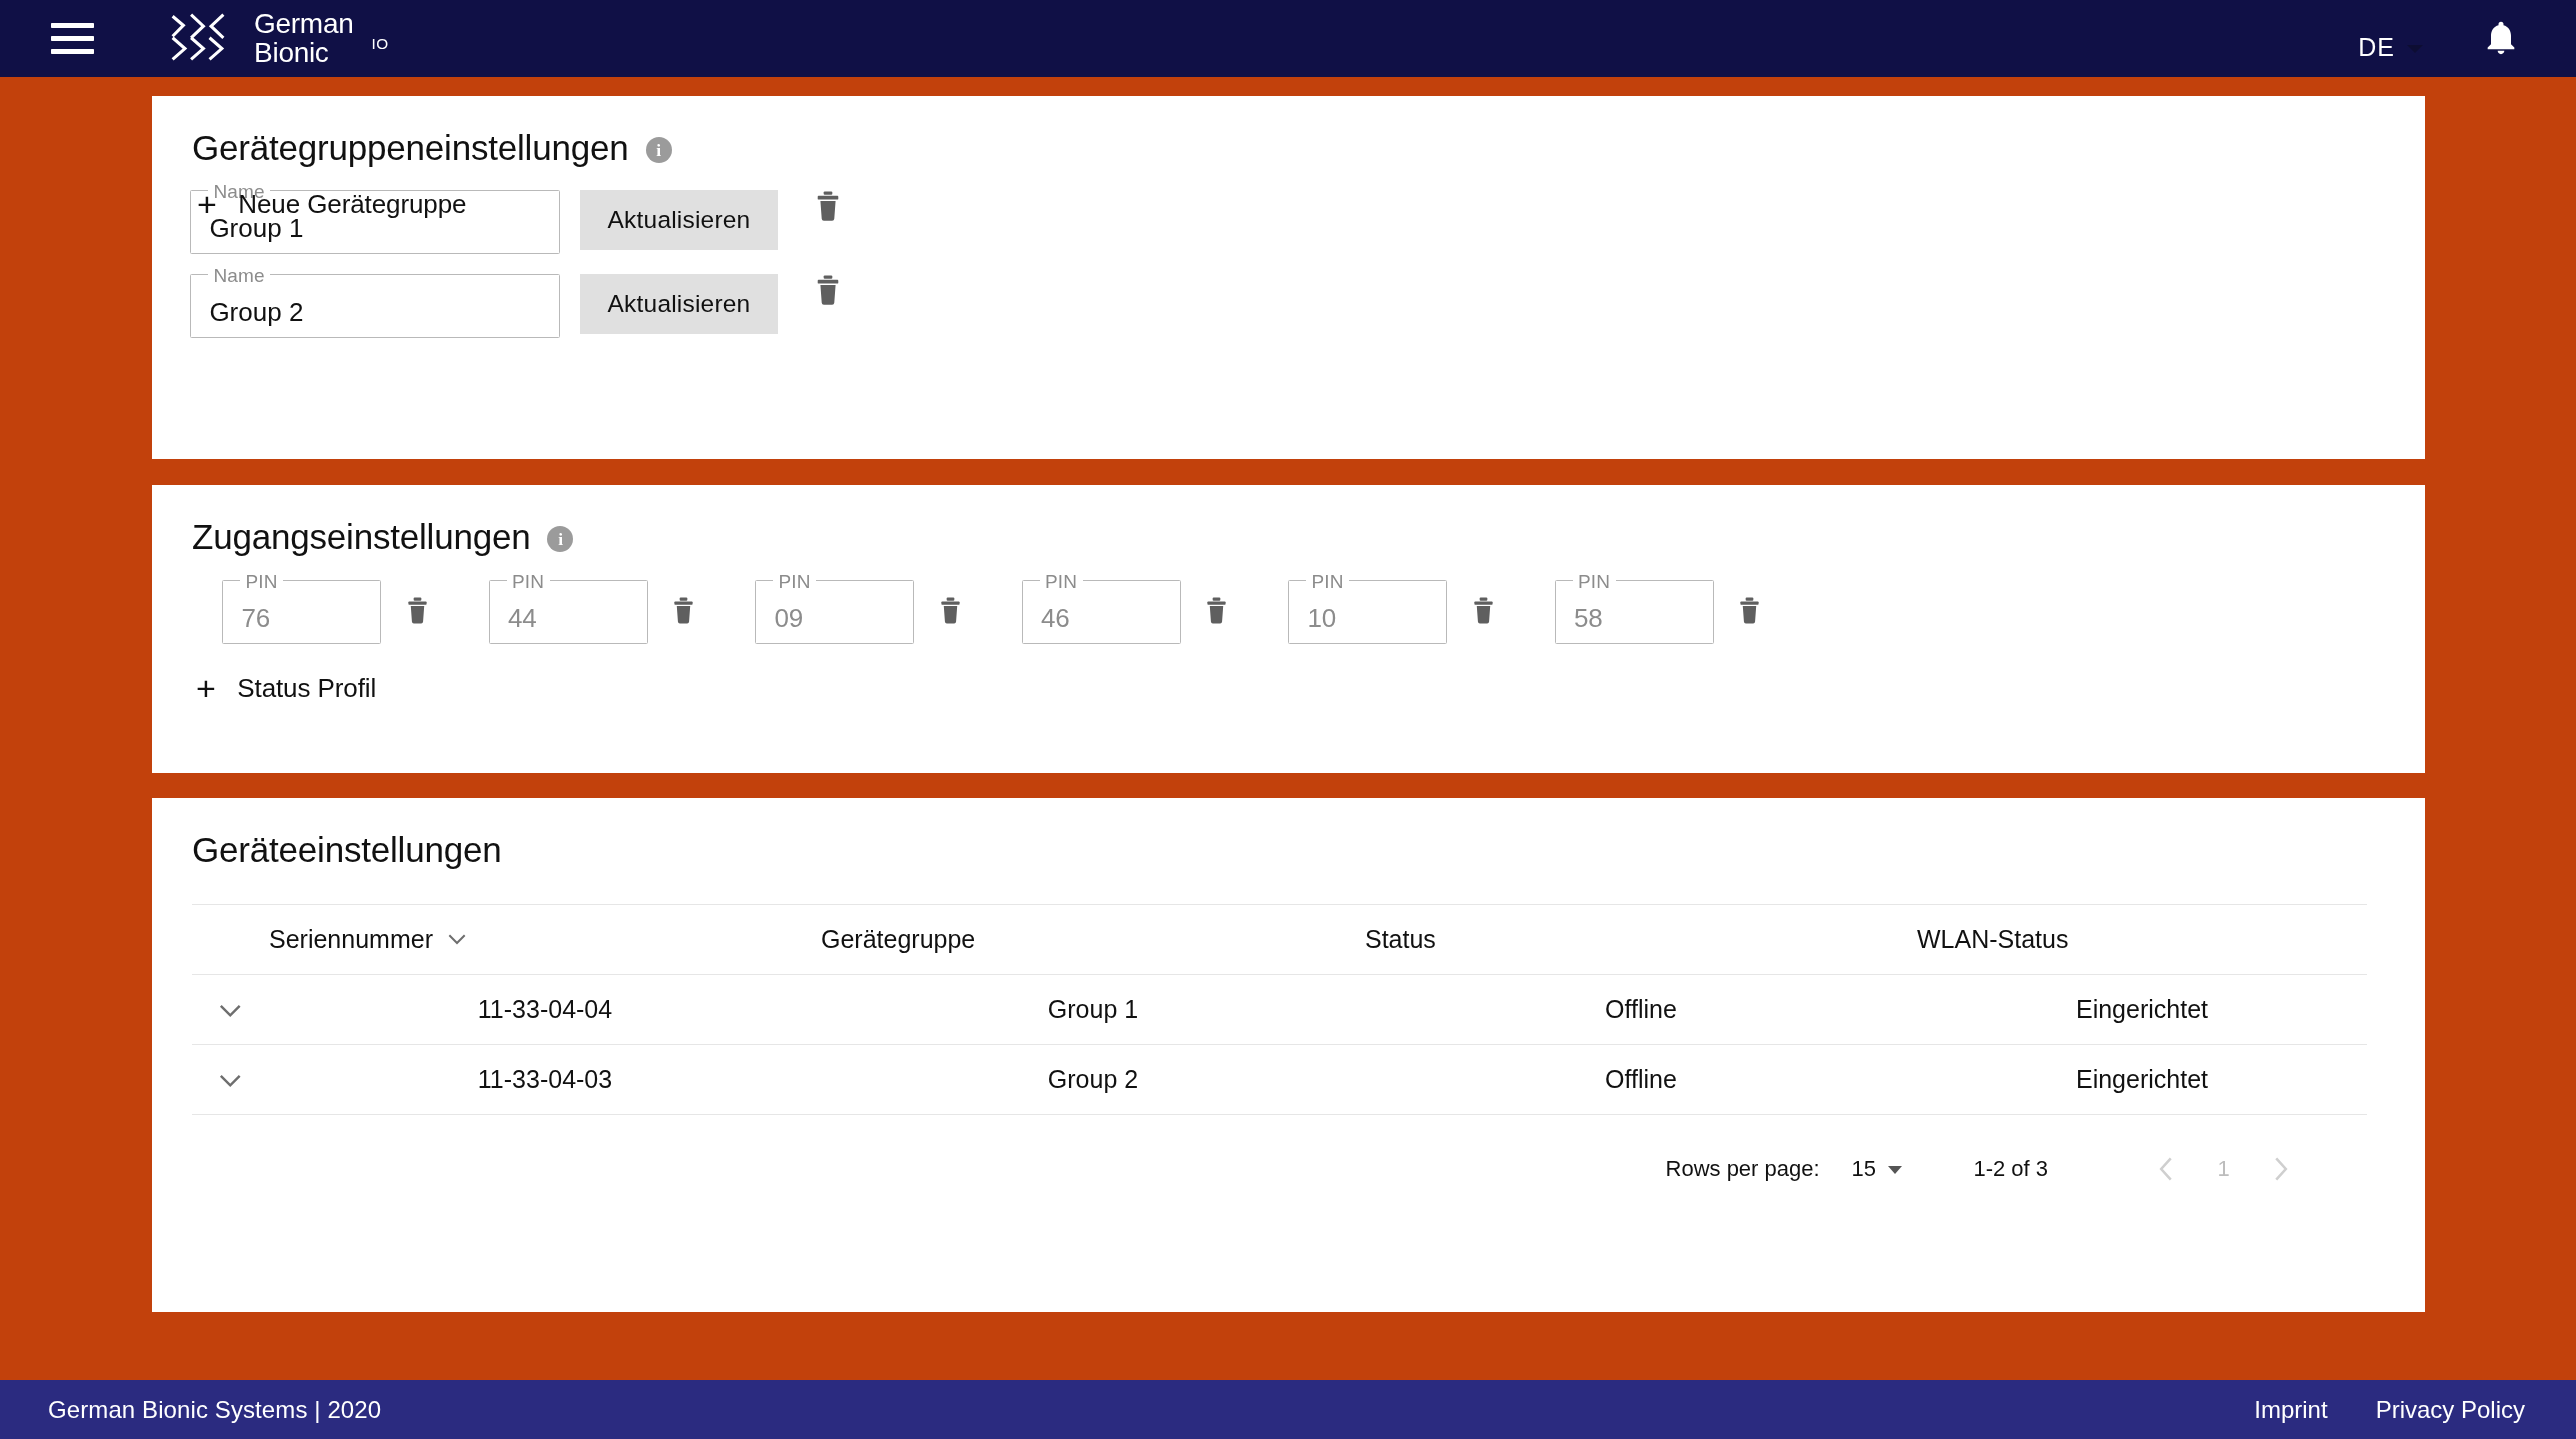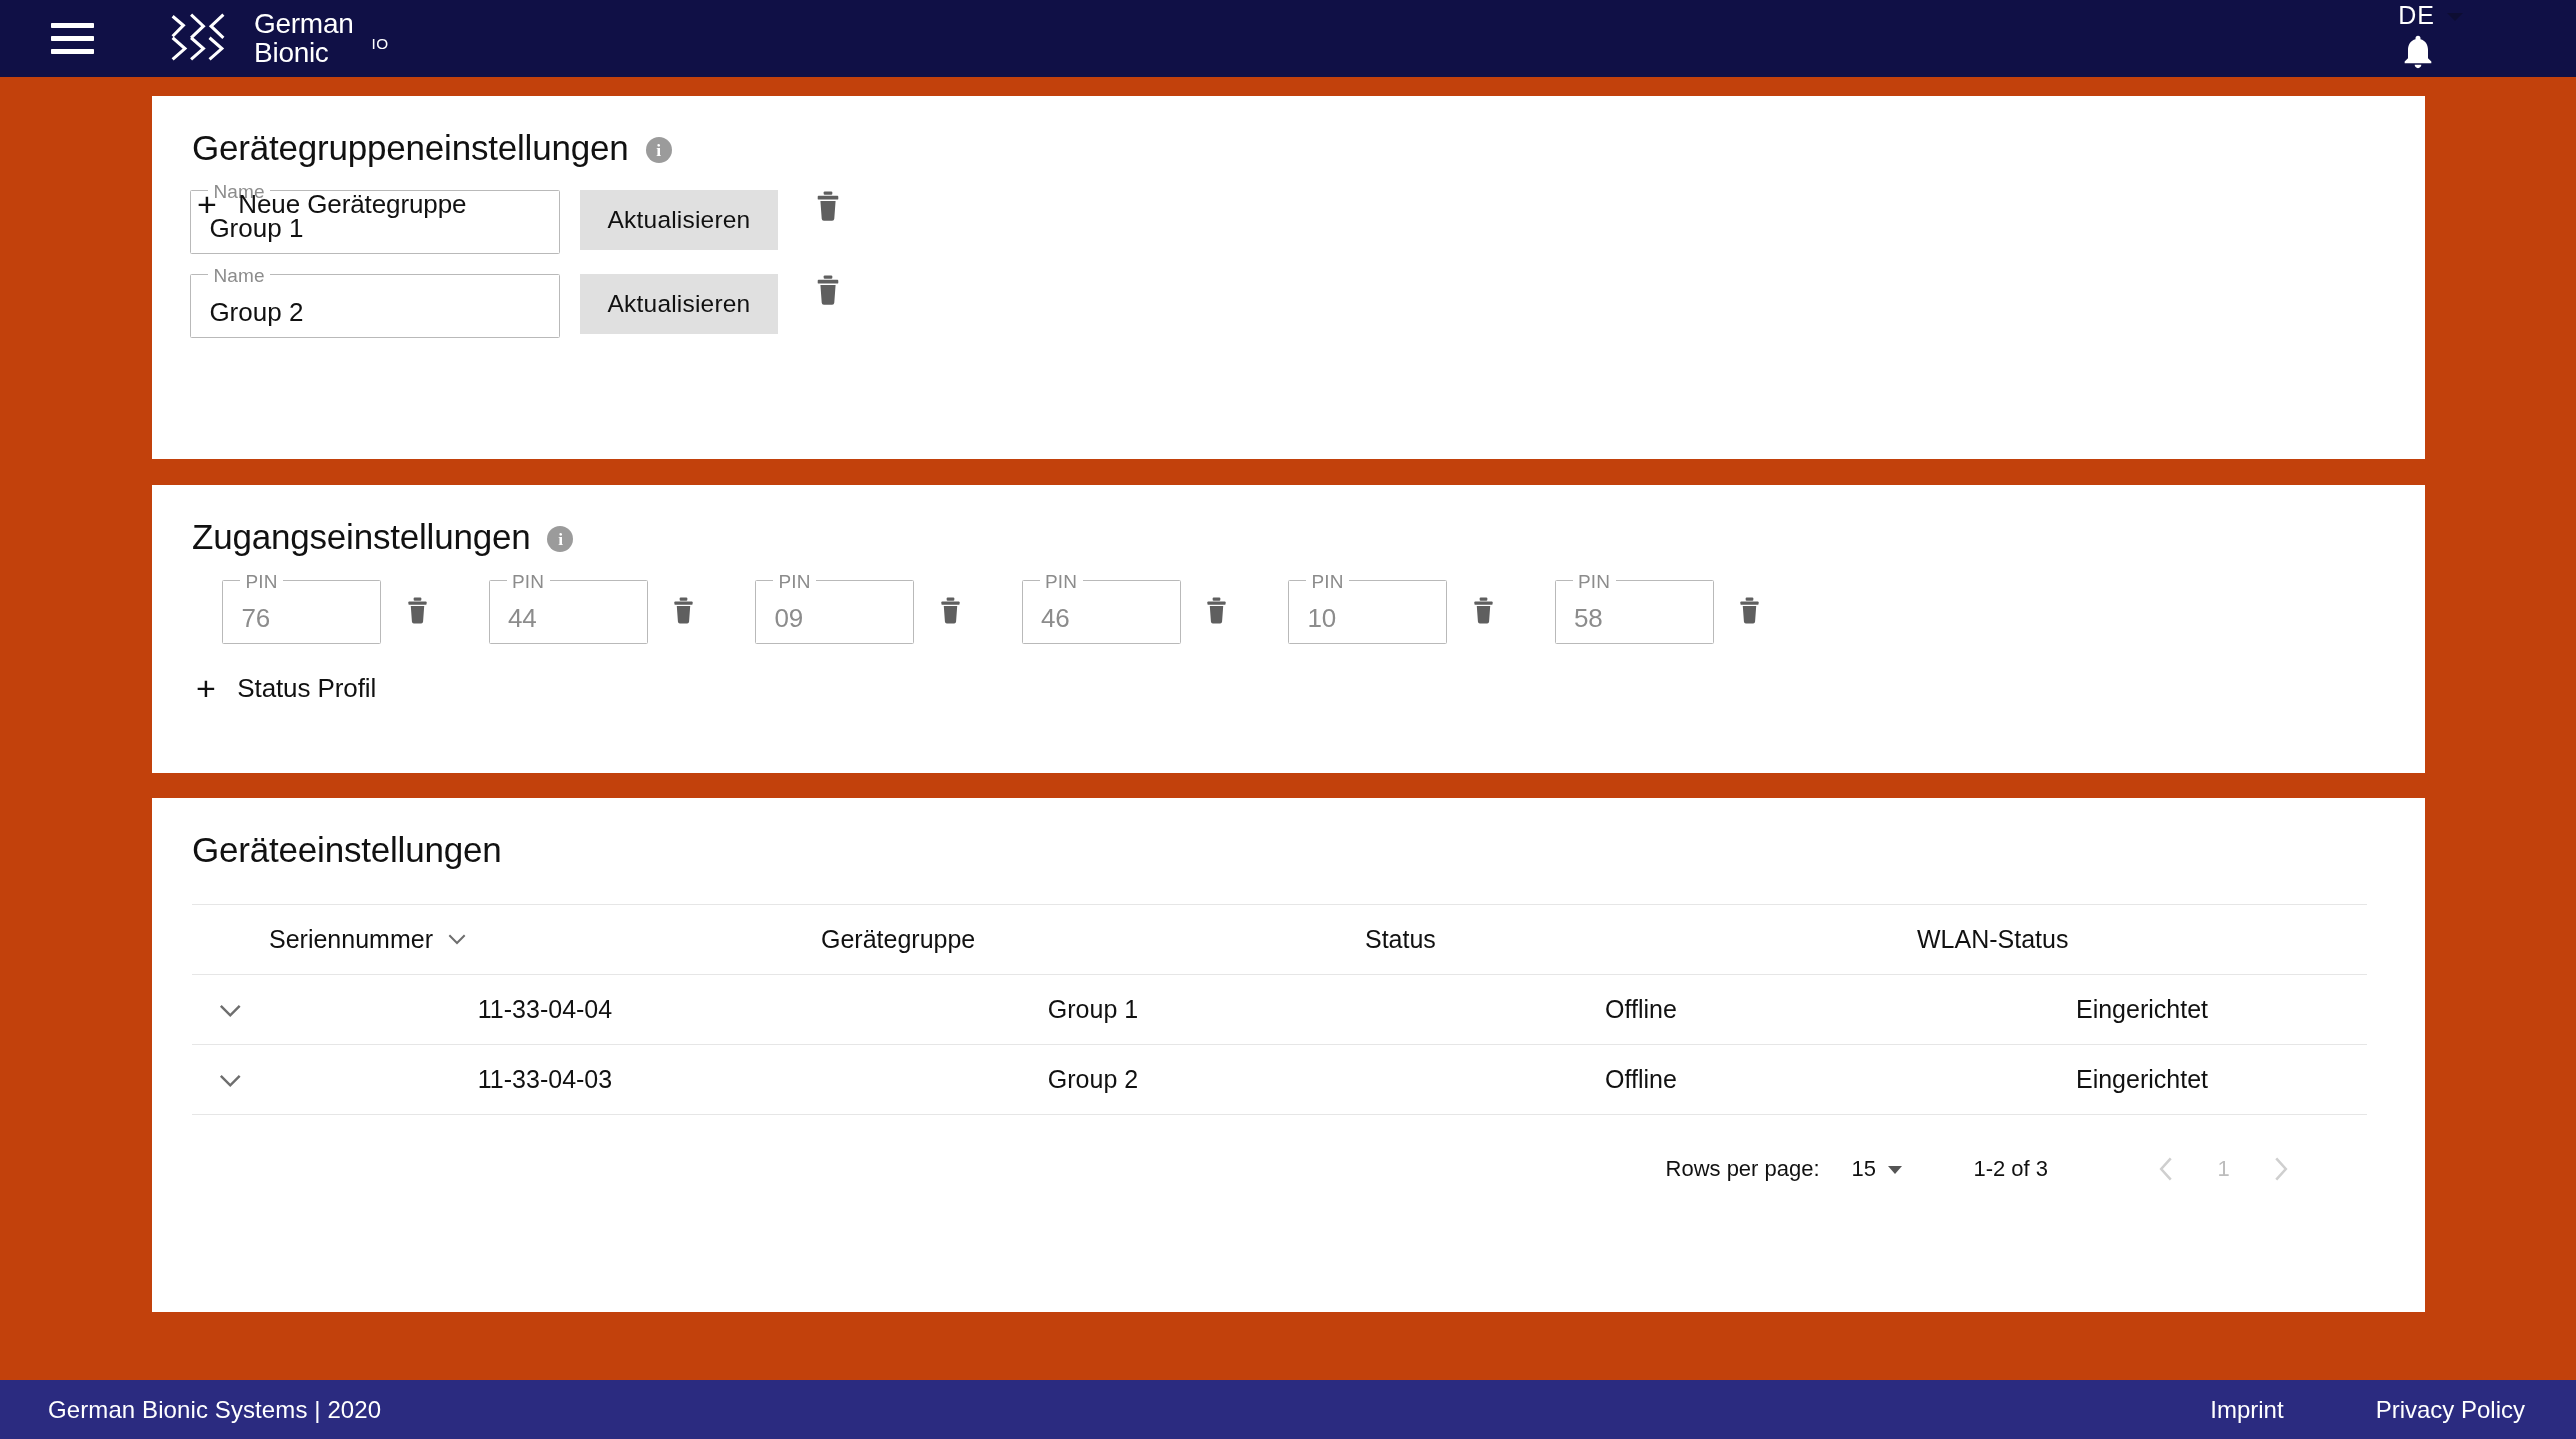--- a/index.html
+++ b/index.html
@@ -58,23 +58,22 @@
     position: absolute;
     right: -35px;
     top: 26px;
     font-size: 15.3px;
     font-weight: 400;
     letter-spacing: 0.4px;
   }
   .appbar-right {
     margin-left: auto;
     display: flex;
-    align-items: flex-start;
+    align-items: flex-end;
     padding-right: 55px;
-    flex-direction: column;
   }
   .lang-select {
     display: flex;
     align-items: center;
     color: #ffffff;
     font-size: 25px;
     letter-spacing: 0.8px;
     cursor: pointer;
     margin-right: 58px;
   }
@@ -276,21 +275,21 @@
     top: 1380px; left: 0;
     width: 2576px;
     height: 60px;
     background: #2b2b80;
     display: flex;
     align-items: center;
     color: #ffffff;
     font-size: 24px;
   }
   .footer-left { margin-left: 48px; letter-spacing: 0.1px; }
-  .footer-right { margin-left: auto; margin-right: 51px; display: flex; gap: 44px; }
+  .footer-right { margin-left: auto; margin-right: 51px; display: flex; }
   .footer-right a {
     color: #ffffff;
     text-decoration: none;
     margin-left: 48px;
     cursor: pointer;
   }
 </style>
 </head>
 <body>
 

